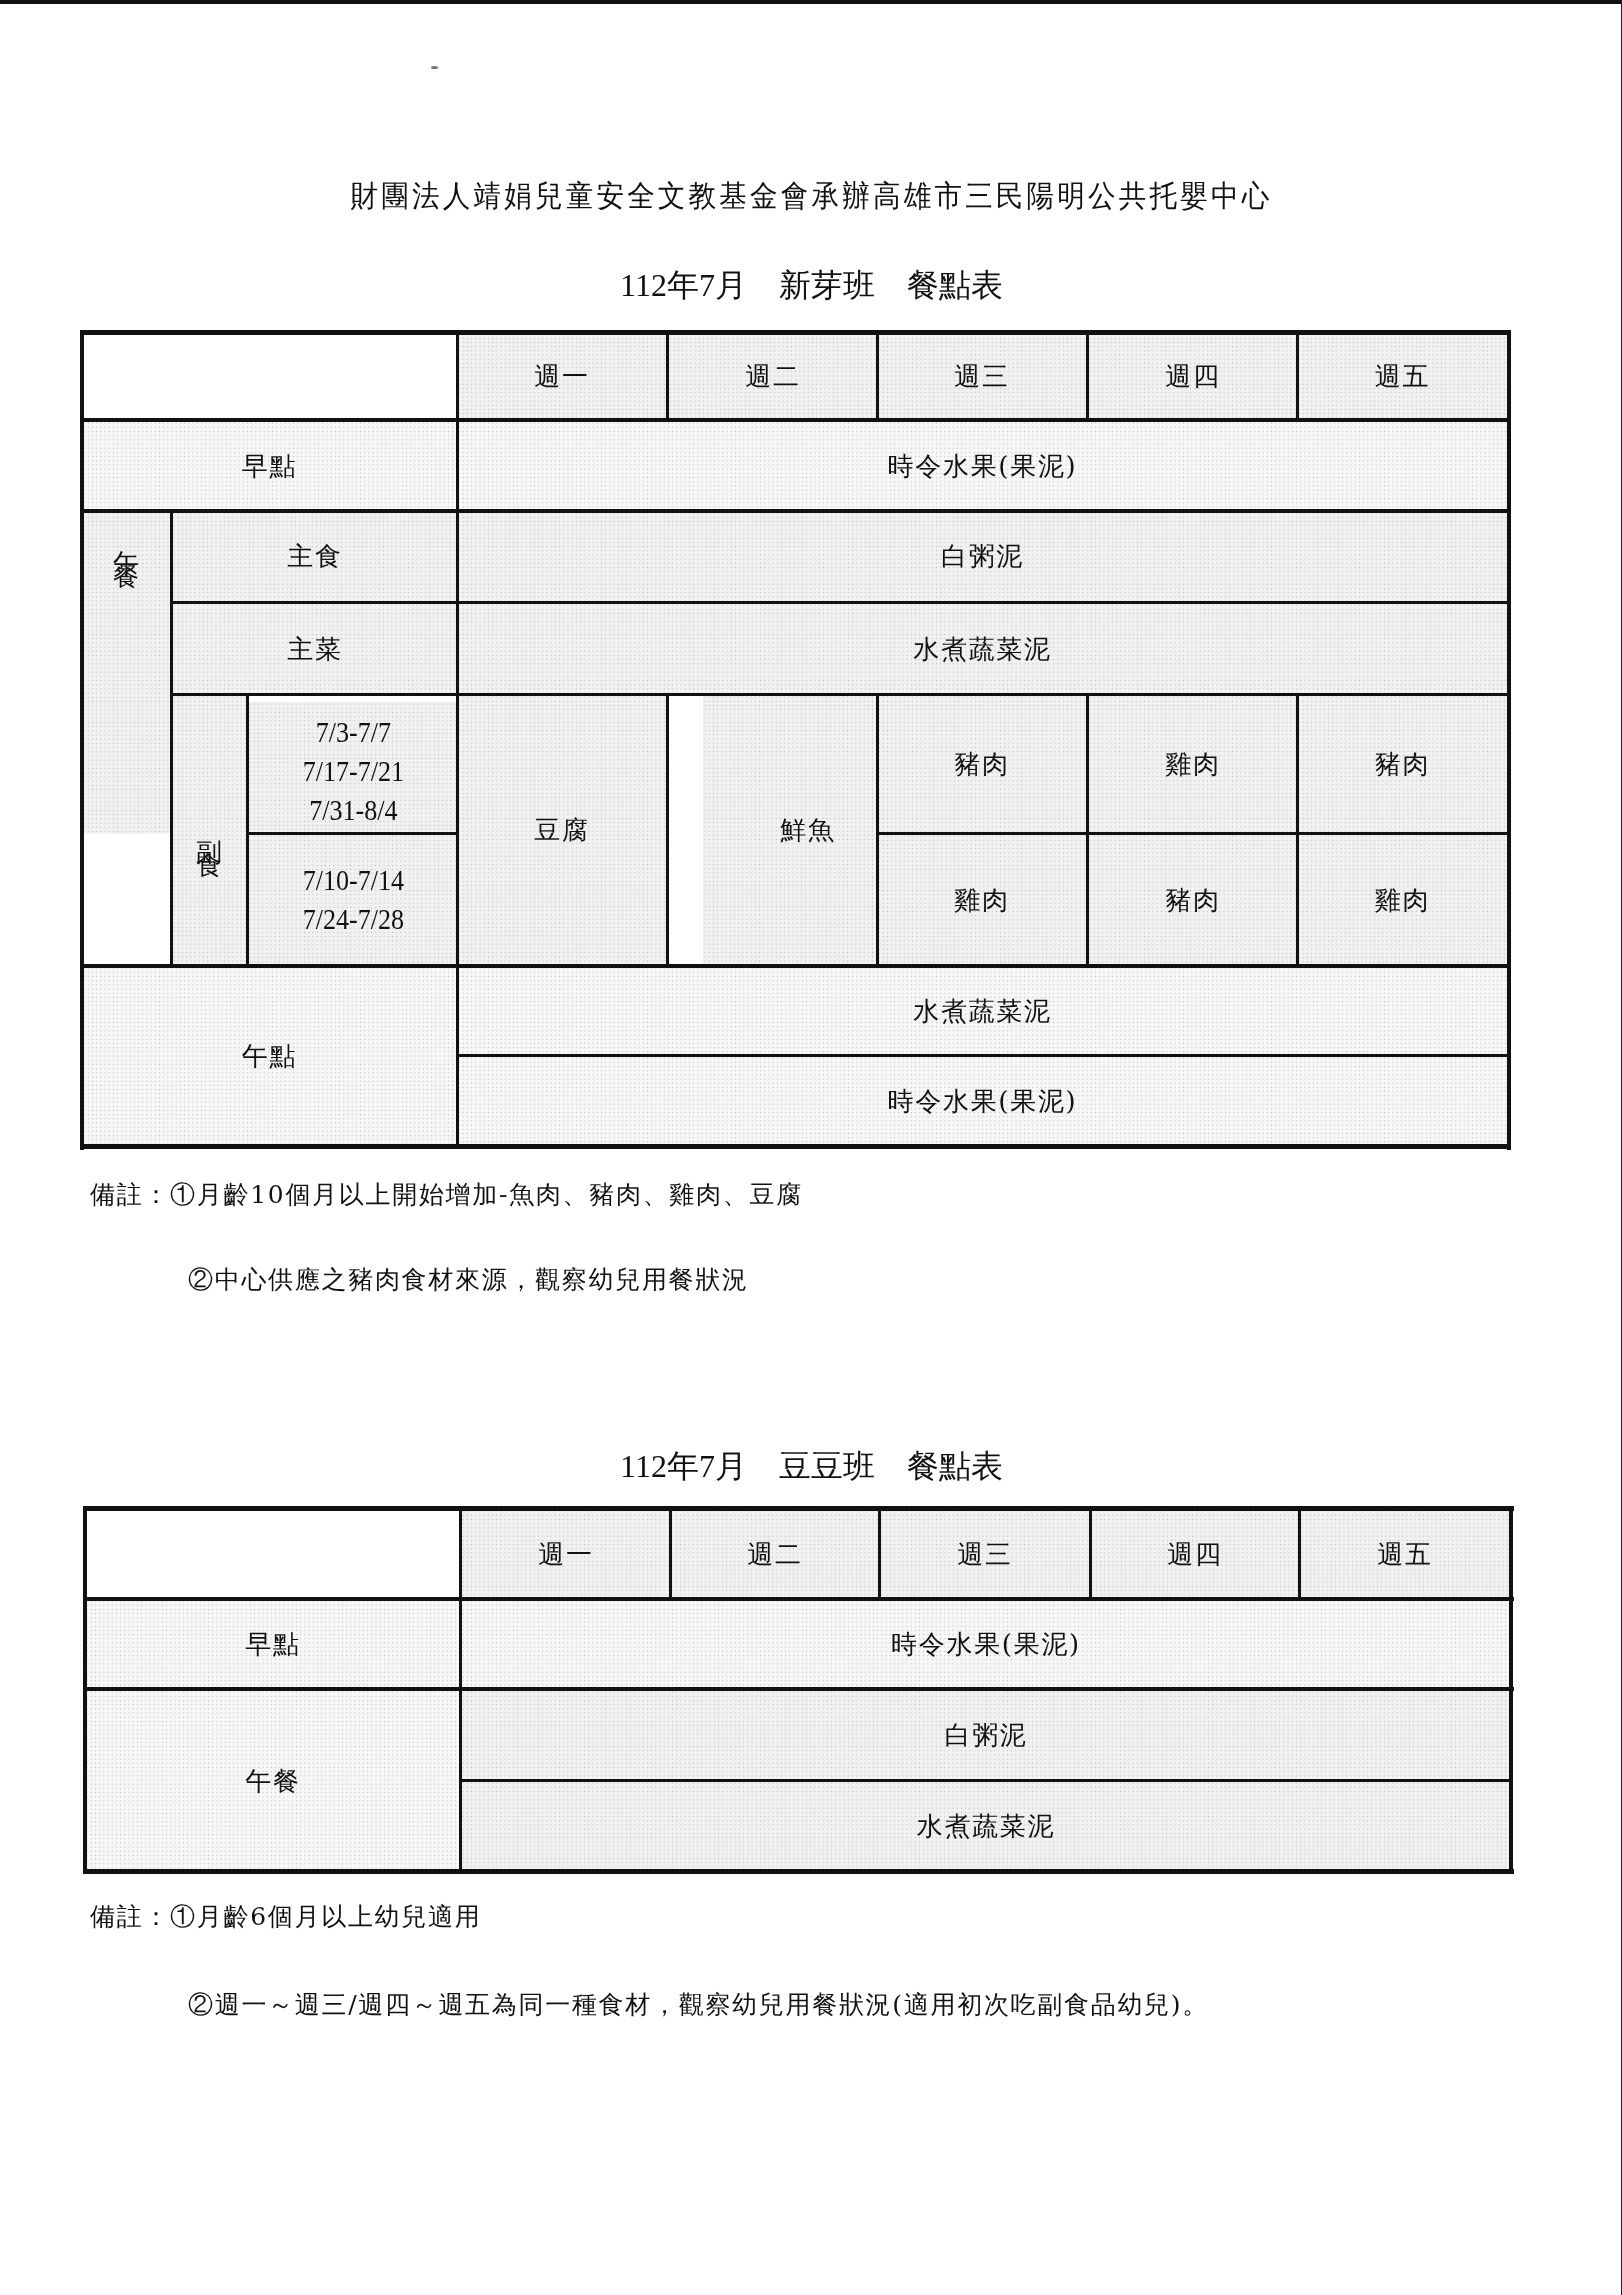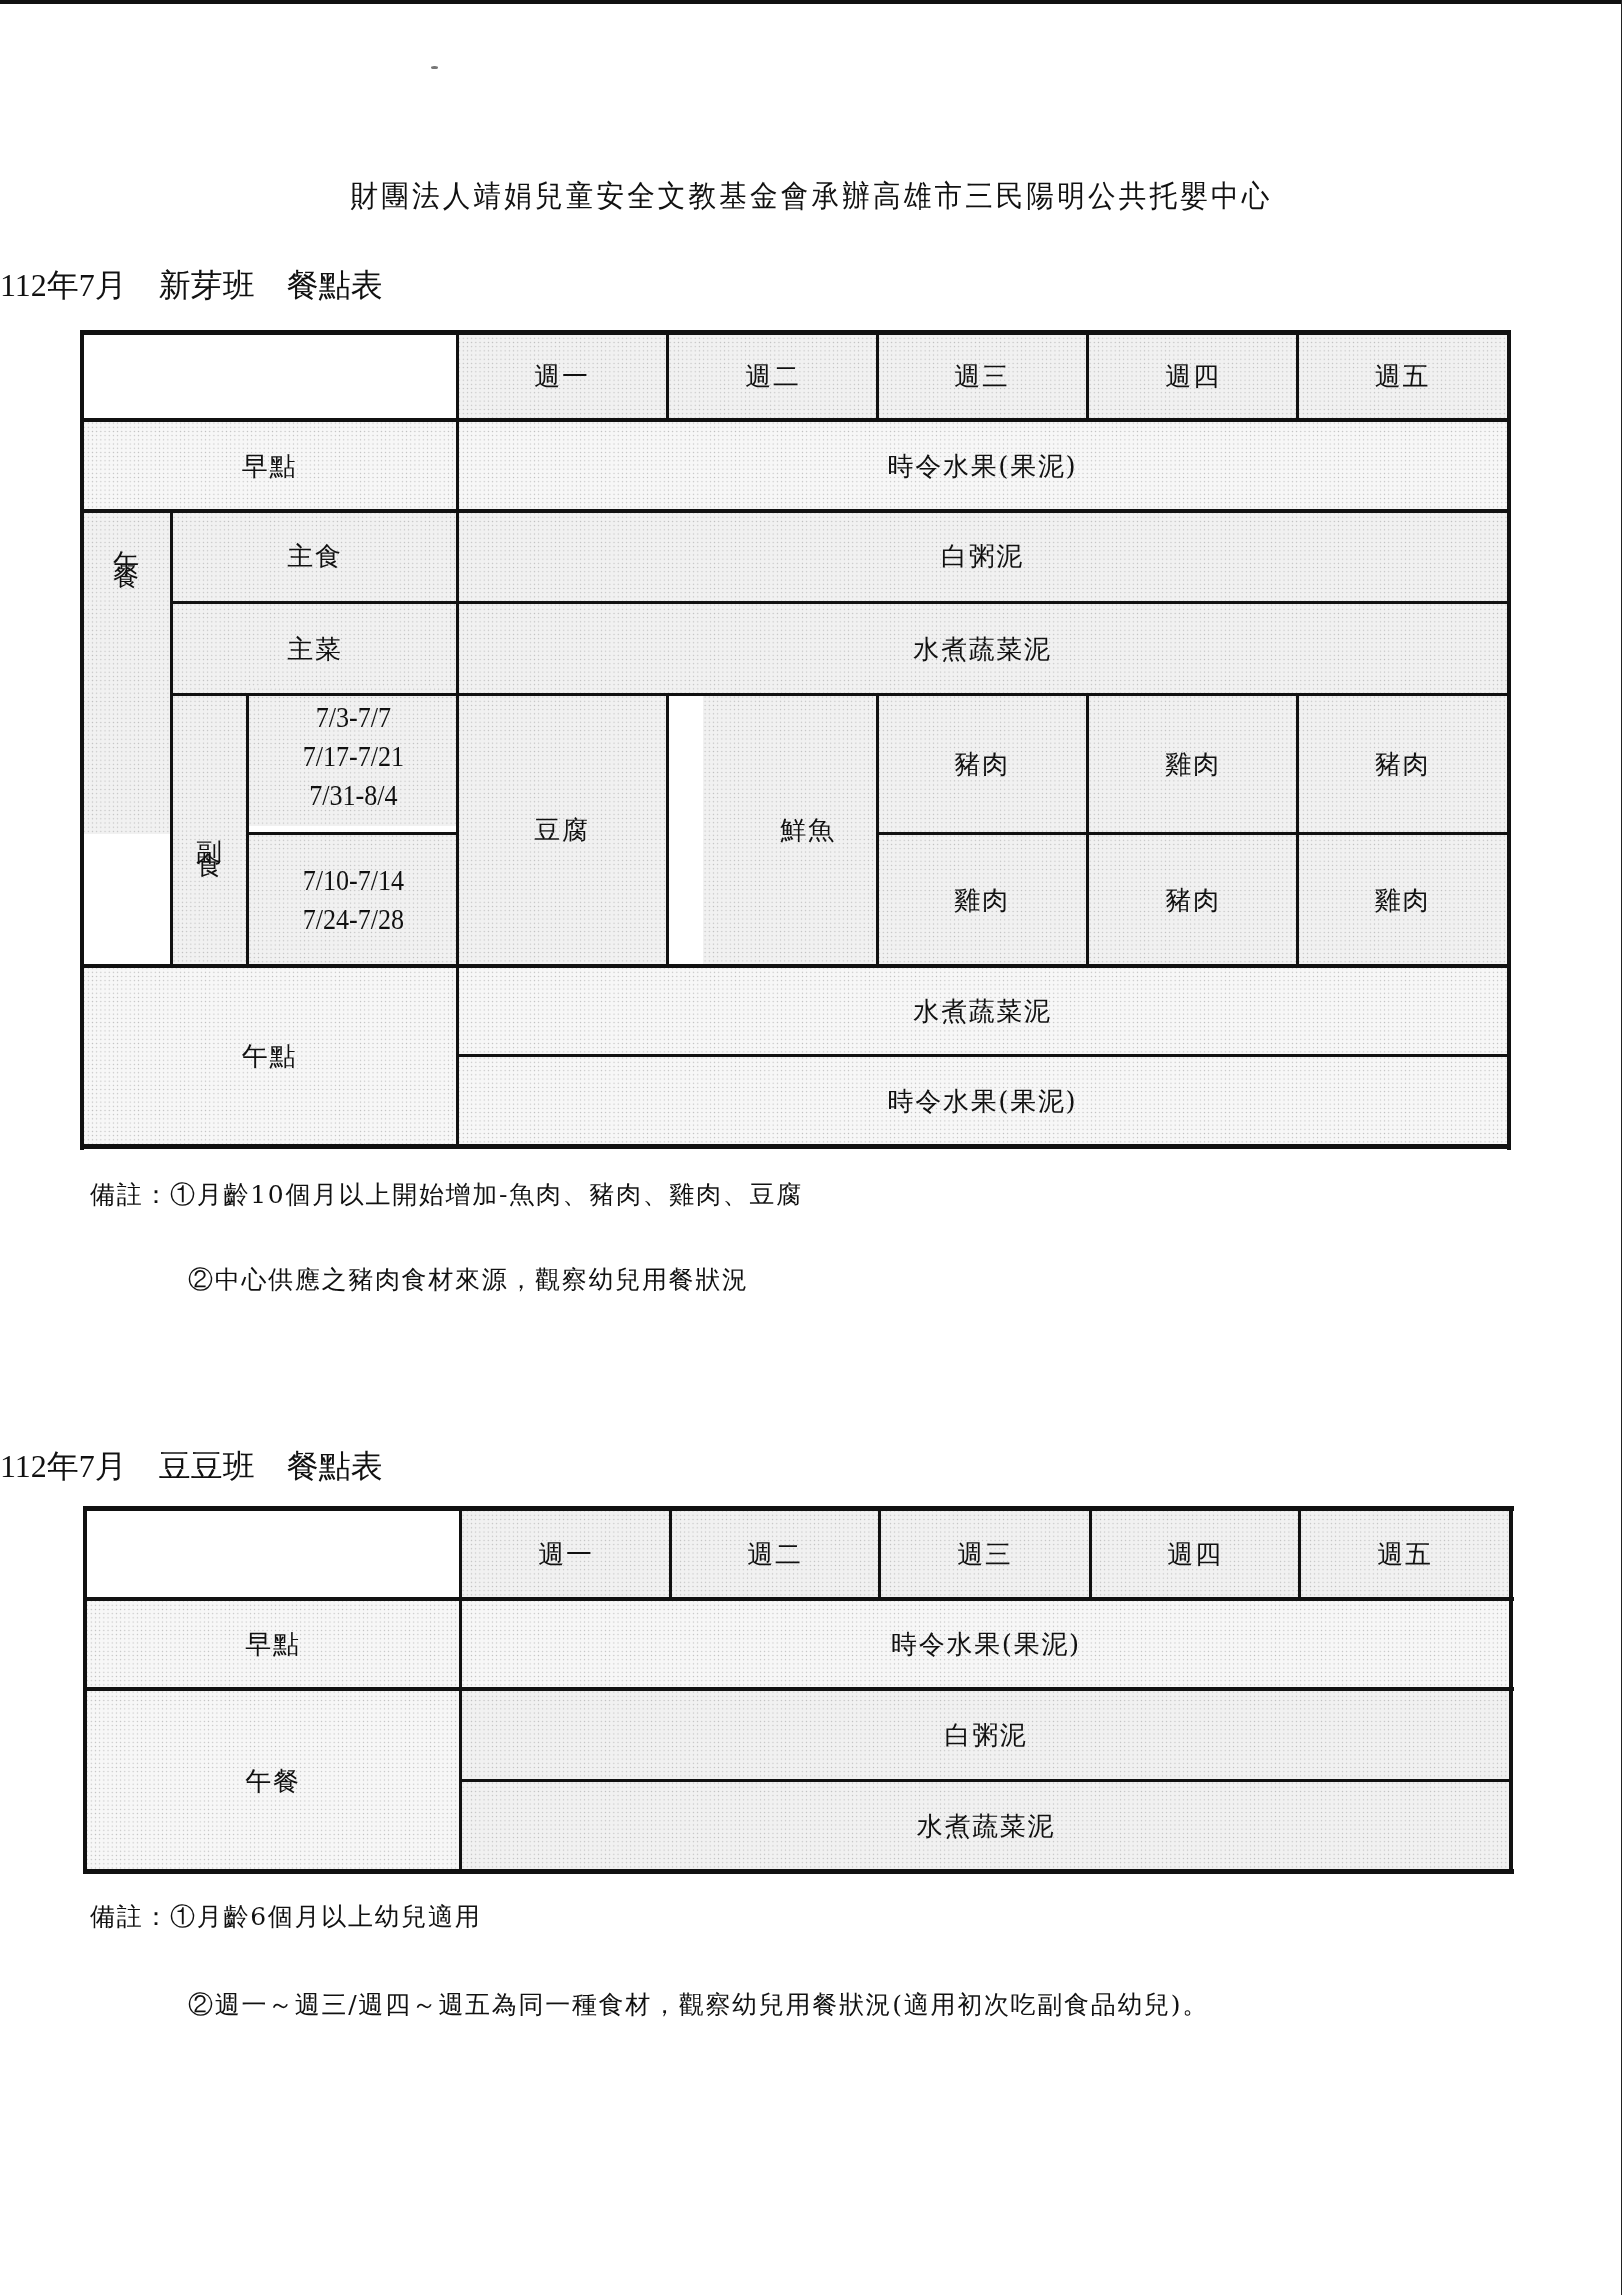--- a/index.html
+++ b/index.html
@@ -11,21 +11,21 @@
   }
   .scan-top { position:absolute; left:0; top:0; width:1623px; height:4.2px; background:#111; }
   .scan-right { position:absolute; right:0; top:0; width:2.5px; height:2295px; background:#222; }
   .speck { position:absolute; background:#777; border-radius:50%; }
   .title {
     position:absolute; left:0; width:1623px; text-align:center;
     font-size:30px; letter-spacing:3.4px; white-space:nowrap;
     transform:scaleX(0.92);
   }
   .subtitle {
-    position:absolute; left:0; width:1623px; text-align:left;
+    position:absolute; left:0; width:1623px; text-align:center;
     font-size:32px; white-space:pre;
     font-family:"Liberation Serif","DejaVu Serif",serif;
   }
   .grid { position:absolute; }
   .cell {
     position:absolute; box-sizing:border-box;
     display:flex; align-items:center; justify-content:center;
     text-align:center;
     background-color:#f1f1f1;
     background-image:radial-gradient(#bdbdbd 0.6px, transparent 0.9px);
@@ -72,21 +72,21 @@
     <span class="vertical">午餐</span>
   </div>
   <div class="cell" style="left:172px;top:511px;width:286px;height:91px;">主食</div>
   <div class="cell" style="left:457px;top:511px;width:1051px;height:91px;">白粥泥</div>
   <div class="cell" style="left:172px;top:603px;width:286px;height:92px;">主菜</div>
   <div class="cell" style="left:457px;top:603px;width:1051px;height:92px;">水煮蔬菜泥</div>
 
   <div class="cell" style="left:172px;top:695px;width:76px;height:271px;">
     <span class="vertical">副食</span>
   </div>
-  <div class="cell" style="left:248px;top:687px;width:210px;height:139px;">
+  <div class="cell" style="left:248px;top:702px;width:210px;height:139px;">
     <span class="dates" style="white-space:pre;">7/3-7/7
 7/17-7/21
 7/31-8/4</span>
   </div>
   <div class="cell" style="left:248px;top:834px;width:210px;height:132px;">
     <span class="dates" style="white-space:pre;">7/10-7/14
 7/24-7/28</span>
   </div>
   <div class="cell" style="left:457px;top:695px;width:210px;height:271px;">豆腐</div>
   <div class="cell" style="left:703px;top:695px;width:210px;height:271px;">鮮魚</div>

